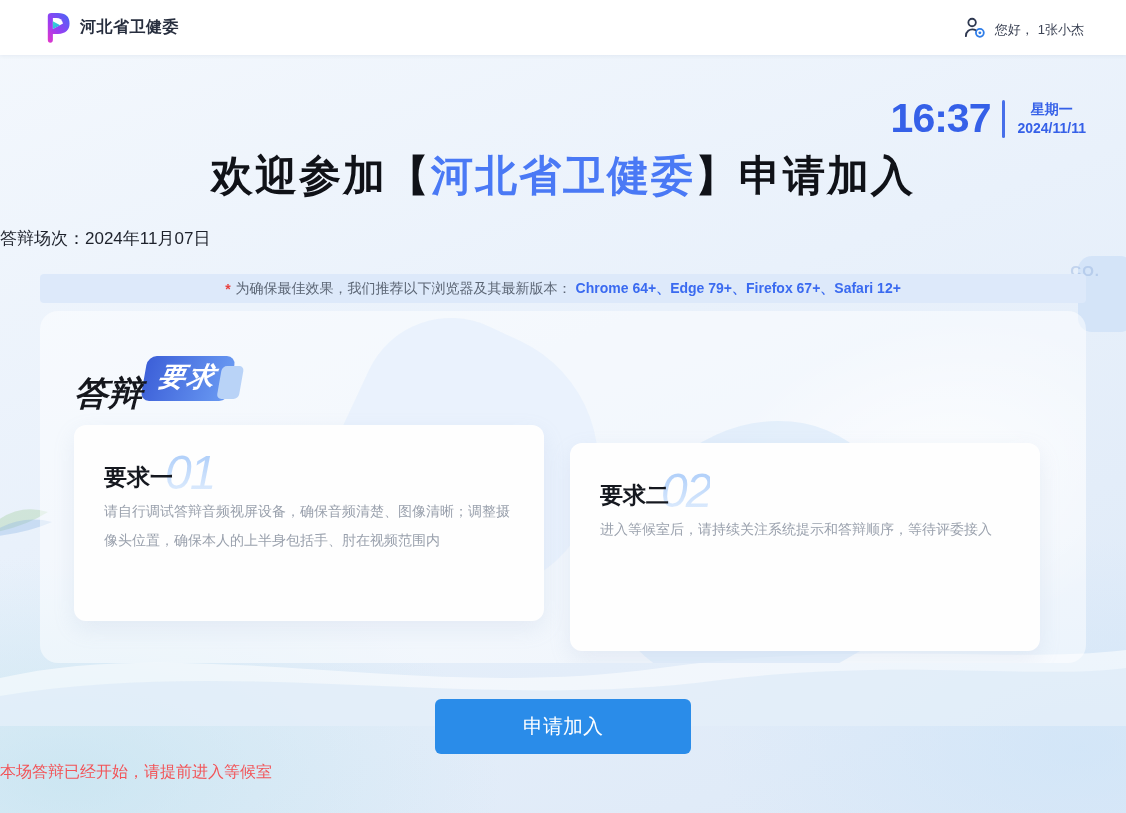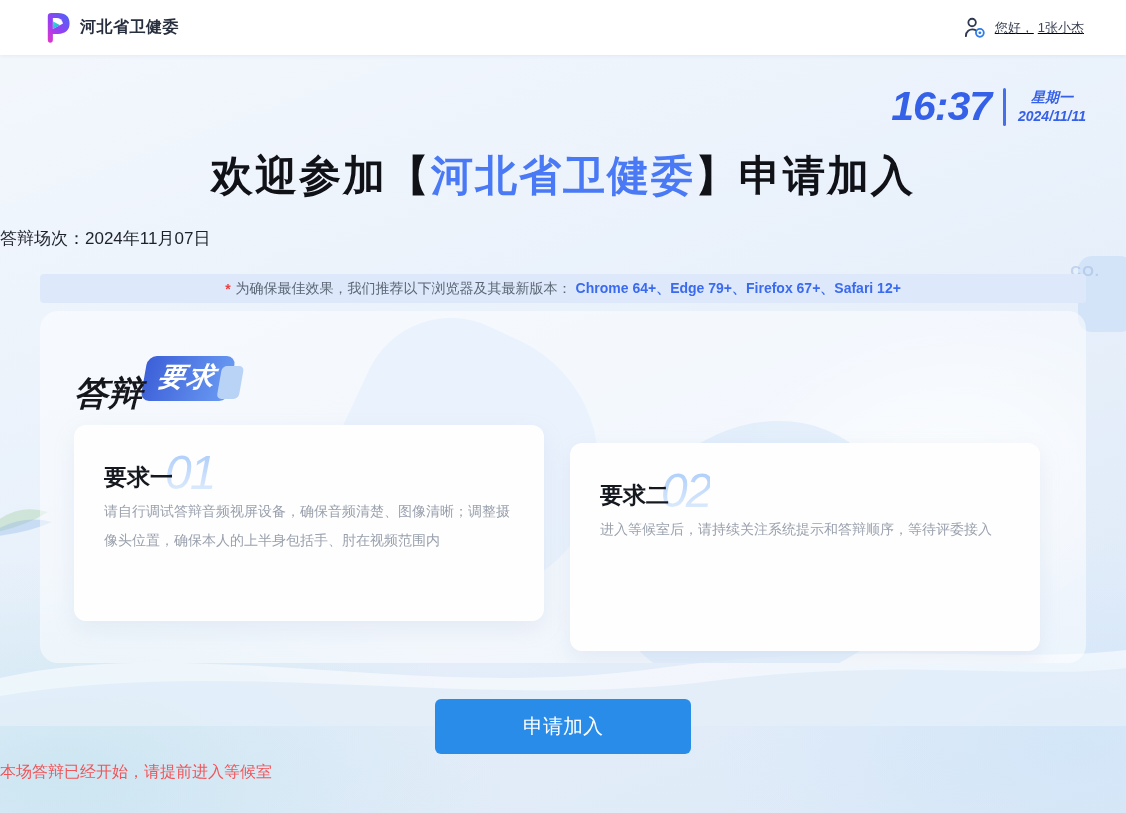--- a/index.html
+++ b/index.html
@@ -14,39 +14,39 @@
   }
 
   
   .header {
     position:absolute; top:0; left:0; right:0; height:55px; background:#fff;
     display:flex; align-items:center; justify-content:space-between;
     padding:0 42px; z-index:10; box-shadow:0 1px 4px rgba(40,70,120,.07);
   }
   .brand { display:flex; align-items:center; gap:9px; }
   .brand-name { font-size:16px; font-weight:700; color:#272e3e; letter-spacing:.5px; }
-  .user-box { display:flex; align-items:center; gap:9px; cursor:pointer;text-decoration:underline; }
+  .user-box { display:flex; align-items:flex-end; gap:9px; cursor:pointer; }
   .user-text { font-size:13px; color:#3c4355; }
   .user-text .uname { margin-left:4px; }
 
   
   .deco { position:absolute; pointer-events:none; }
   .deco-rect { right:-8px; top:256px; width:56px; height:76px; border-radius:14px; background:#cfe1f7; opacity:.8; }
   .watermark { right:26px; top:262px; font-size:15px; font-weight:800; letter-spacing:1px; color:rgba(148,178,221,.45); }
   .leaf-left { left:-14px; top:492px; width:84px; height:46px; }
   .panel-blob1 { right:-80px; top:10px; width:460px; height:320px; border-radius:50%;
       background:radial-gradient(closest-side, rgba(255,255,255,.75), rgba(255,255,255,0)); transform:rotate(-12deg); }
   .panel-blob2 { left:300px; top:20px; width:260px; height:260px; border-radius:40% 60% 55% 45%;
       background:rgba(229,240,252,.7); transform:rotate(25deg); }
   .panel-blob3 { right:180px; top:120px; width:300px; height:260px; border-radius:50% 50% 20% 60%;
       background:rgba(214,231,249,.55); transform:rotate(-30deg); }
   .wave { left:0; top:616px; width:1126px; height:110px; z-index:1; }
 
   
-  .clock { position:absolute; top:86px; right:40px; display:flex; align-items:center; gap:12px; z-index:3;font-style:italic; }
+  .clock { position:absolute; top:98px; right:40px; display:flex; align-items:center; gap:12px; z-index:3; }
   .clock-time { font-size:41px; font-weight:800; color:#3560e8; letter-spacing:-1px; line-height:1; }
   .clock-divider { width:3px; height:38px; background:#3560e8; border-radius:2px; opacity:.9; }
   .clock-col { display:flex; flex-direction:column; line-height:1.35; }
   .clock-weekday, .clock-date { font-size:14px; font-weight:700; color:#3560e8;text-align:center; }
 
   
   .main-title { position:absolute; top:148px; left:0; width:100%; text-align:center;
       font-size:42px; font-weight:900; color:#101218; letter-spacing:2px; z-index:3; }
   .main-title .org { color:#4a79f5; }
   .session-line { position:absolute; top:227px; left:0; width:100%; text-align:left;

